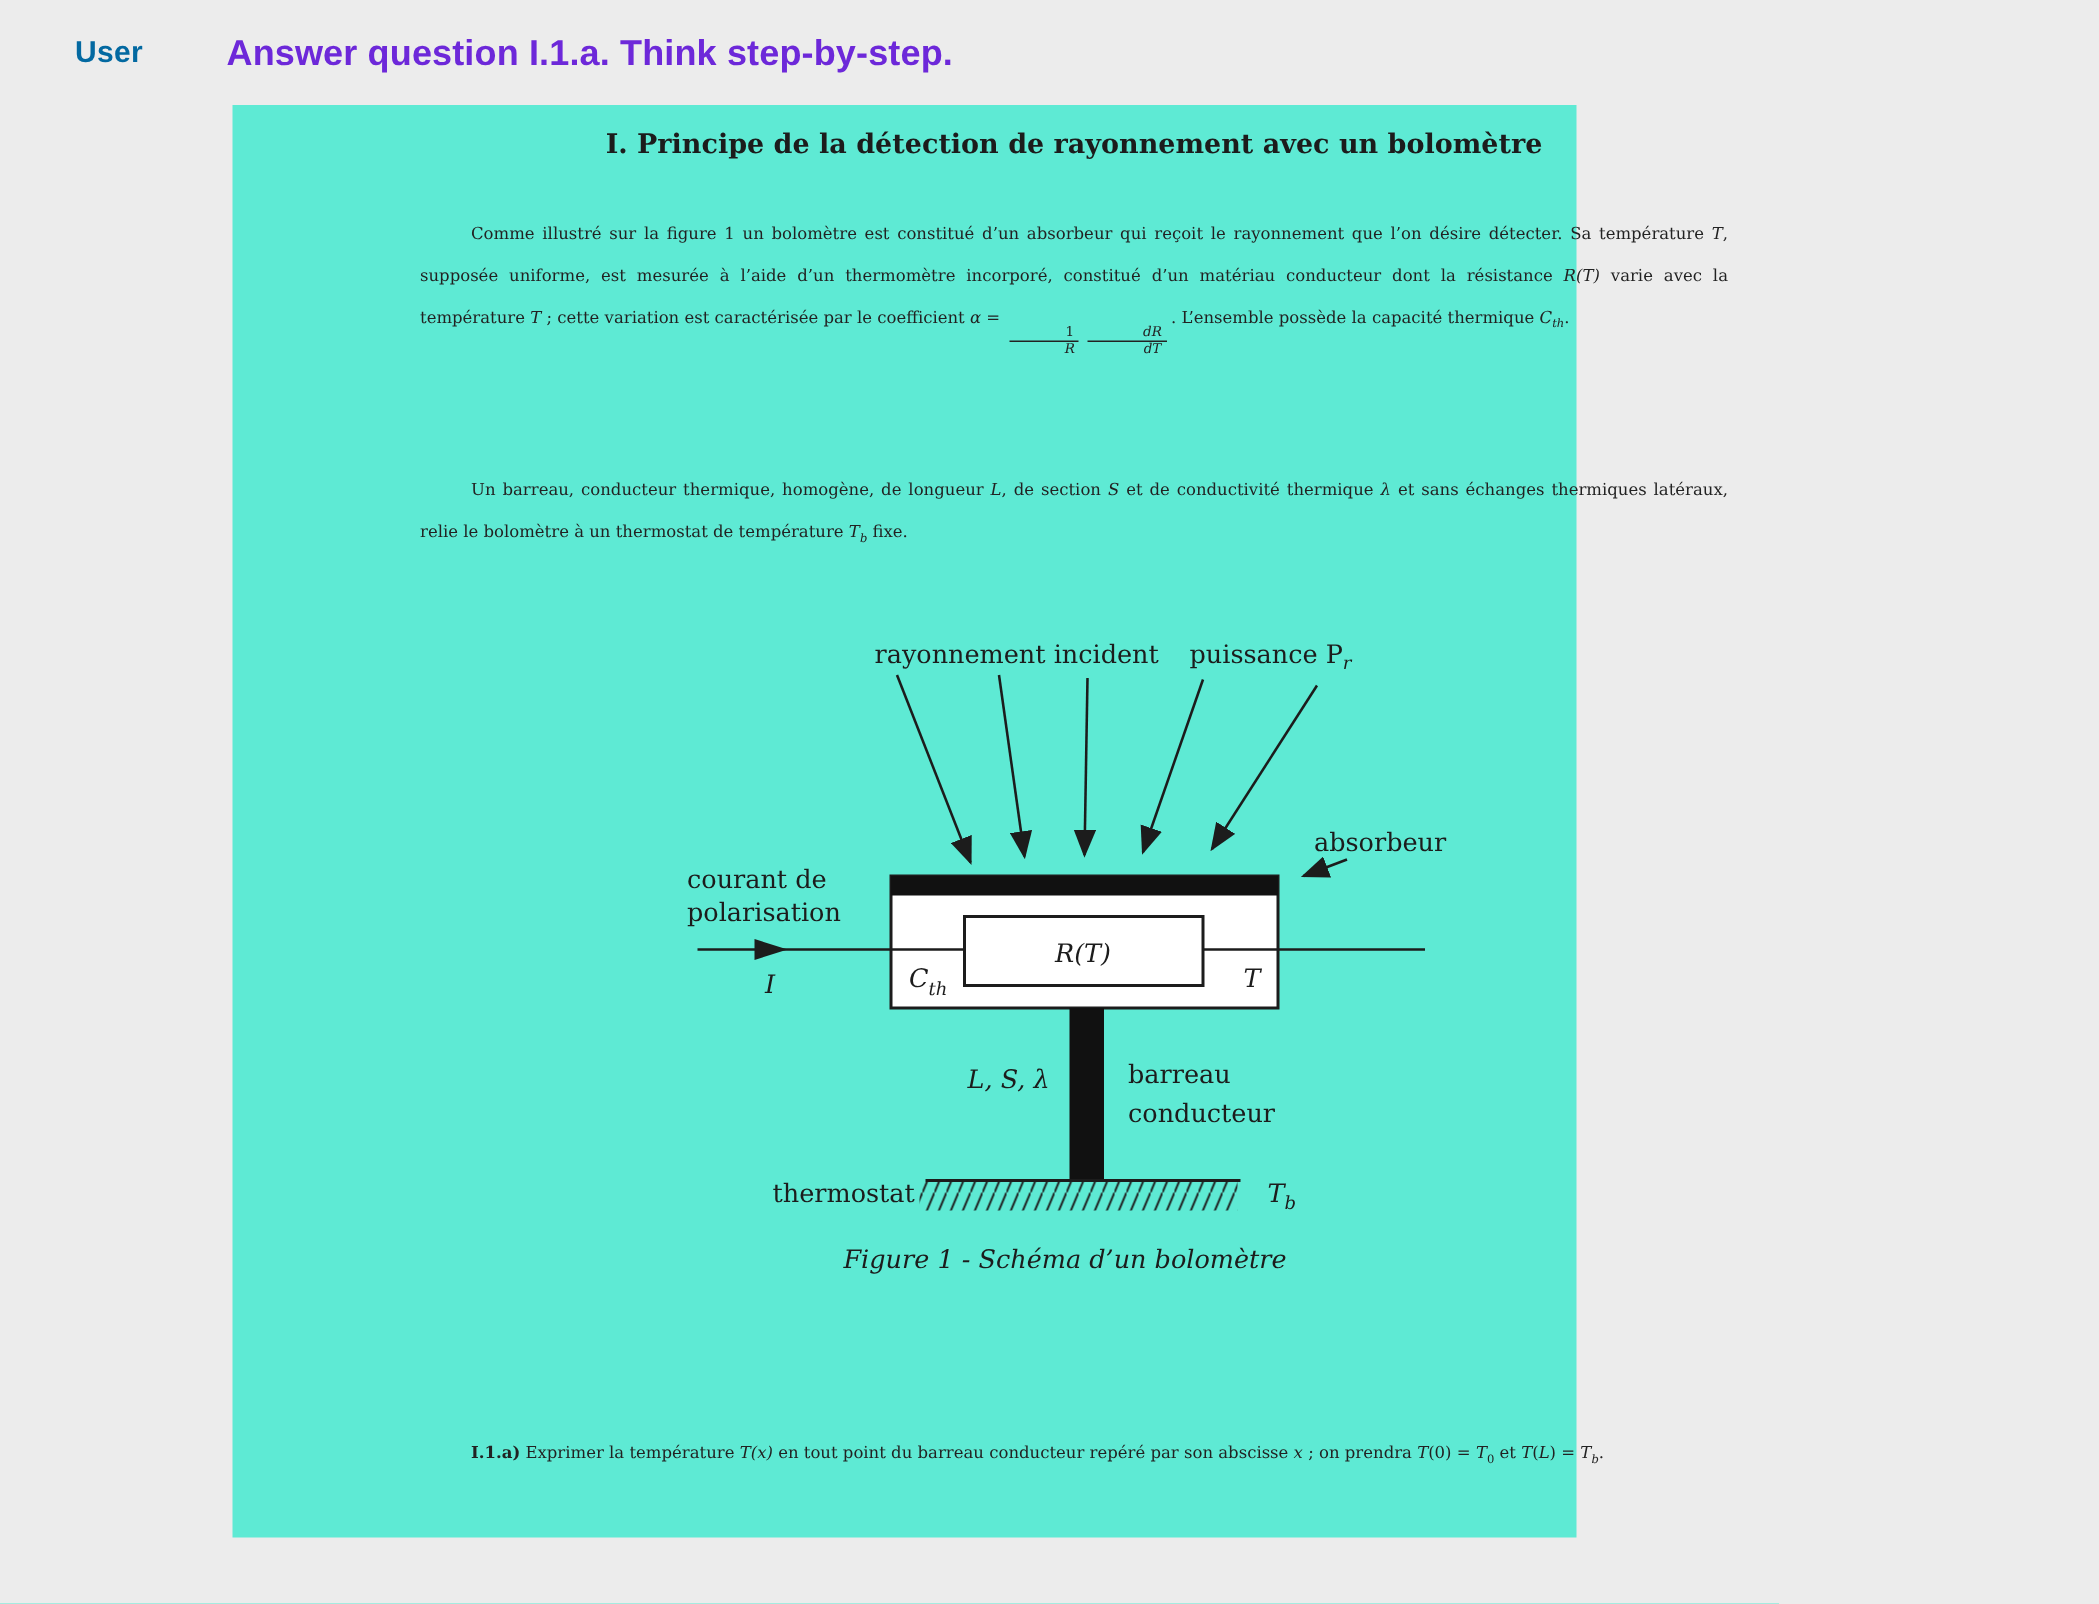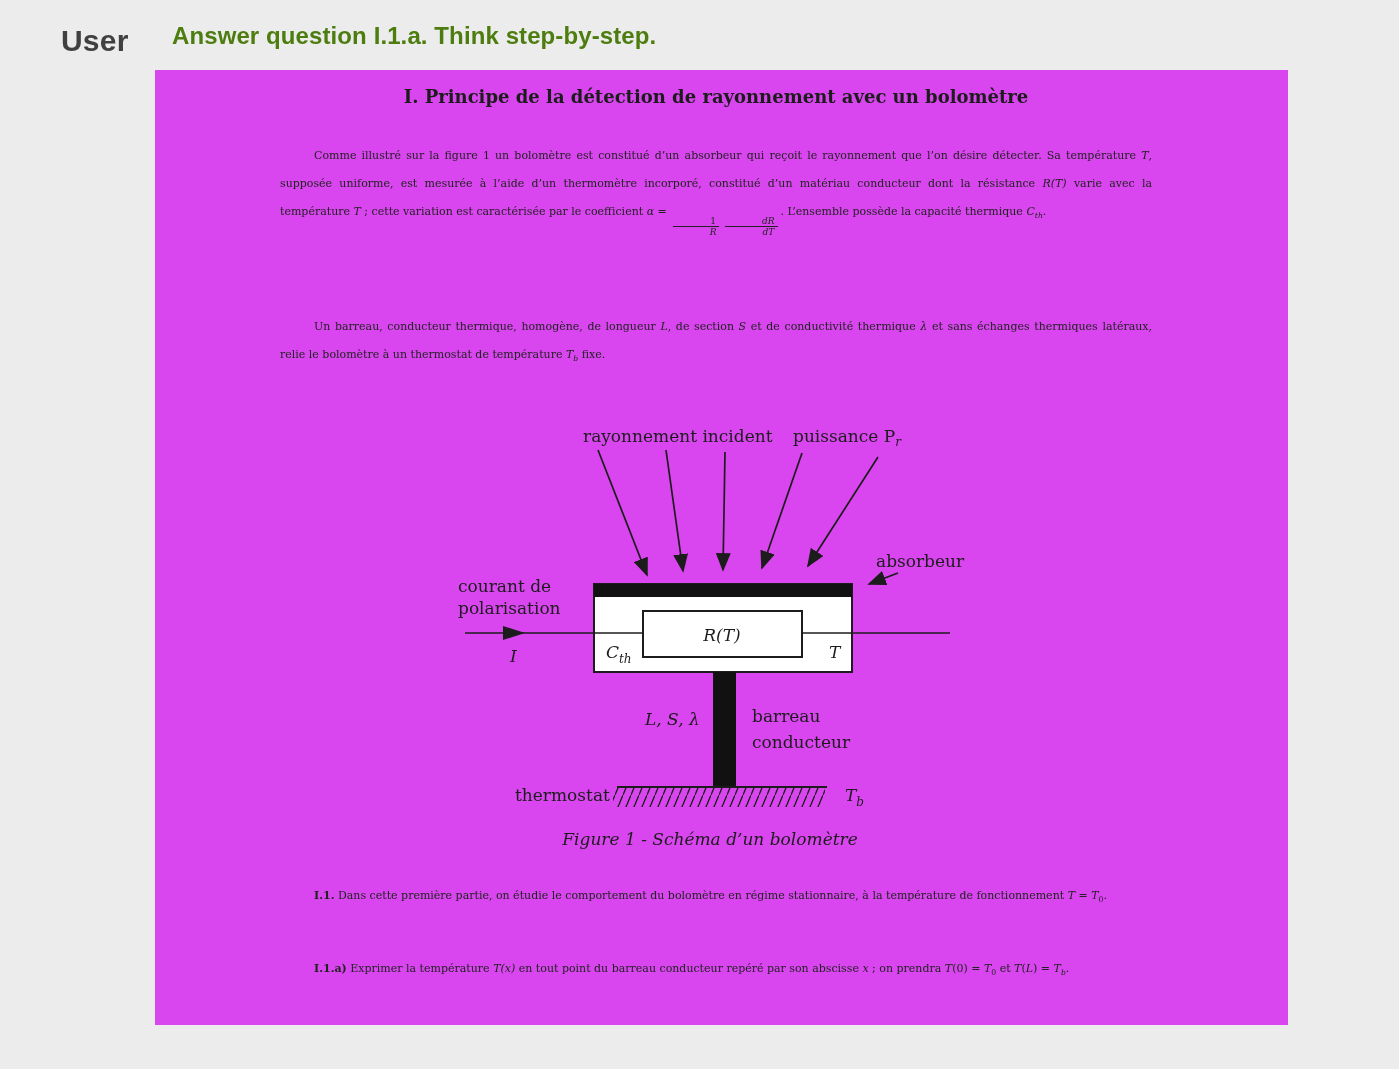--- a/index.html
+++ b/index.html
@@ -2,30 +2,30 @@
 <html><head>
 <meta charset="utf-8">
 <style>
   html,body{margin:0;padding:0;}
   body{
     width:1399px;height:1069px;position:relative;overflow:hidden;
     background:#ececec;
     font-family:"Liberation Sans",sans-serif;
   }
   .speaker{
-    position:absolute;left:61px;top:24px;
-    font-size:30px;font-weight:600;color:#404040;letter-spacing:.2px;
+    position:absolute;left:50px;top:24px;
+    font-size:20px;font-weight:600;color:#0369a1;letter-spacing:.2px;
   }
   .message{
-    position:absolute;left:172px;top:22px;
-    font-size:24px;font-weight:700;color:#4d7c0f;letter-spacing:.1px;
+    position:absolute;left:151px;top:22px;
+    font-size:24px;font-weight:700;color:#6d28d9;letter-spacing:.1px;
   }
   .doc-card{
-    position:absolute;left:155px;top:70px;width:1133px;height:955px;
-    background:#d946ef;color:#1a1a1a;
+    position:absolute;left:155px;top:70px;width:896px;height:955px;
+    background:#5eead4;color:#1a1a1a;
     font-family:"DejaVu Serif","Liberation Serif",serif;
   }
   .doc-title{
     position:absolute;left:125px;top:16px;width:872px;
     text-align:center;font-weight:700;font-size:18px;color:#1c1c1c;
   }
   .para{
     position:absolute;left:125px;width:872px;margin:0;
     font-size:11px;line-height:28px;text-align:justify;text-indent:34px;
     color:#222;
@@ -123,15 +123,14 @@
     <text x="60" y="386"><tspan>thermostat</tspan></text>
     <text x="390" y="386" class="v" font-size="18">
       <tspan>T</tspan><tspan dy="5" font-size="12">b</tspan>
     </text>
 
     <text x="255" y="430" text-anchor="middle" class="v">
       <tspan>Figure 1 - Schéma d’un bolomètre</tspan>
     </text>
   </svg>
 
-  <p class="para" style="top:812px"><span class="bd">I.1.</span><span> Dans cette première partie, on étudie le comportement du bolomètre en régime stationnaire, à la température de fonctionnement </span><span class="it">T</span><span> = </span><span class="it">T</span><sub>0</sub><span>.</span></p>
   <p class="para" style="top:885px"><span class="bd">I.1.a)</span><span> Exprimer la température </span><span class="it">T</span><span class="it">(x)</span><span> en tout point du barreau conducteur repéré par son abscisse </span><span class="it">x</span><span> ; on prendra </span><span class="it">T</span><span>(0) = </span><span class="it">T</span><sub>0</sub><span> et </span><span class="it">T</span><span>(</span><span class="it">L</span><span>) = </span><span class="it">T</span><sub class="it">b</sub><span>.</span></p>
 </div>
 
 </body></html>

